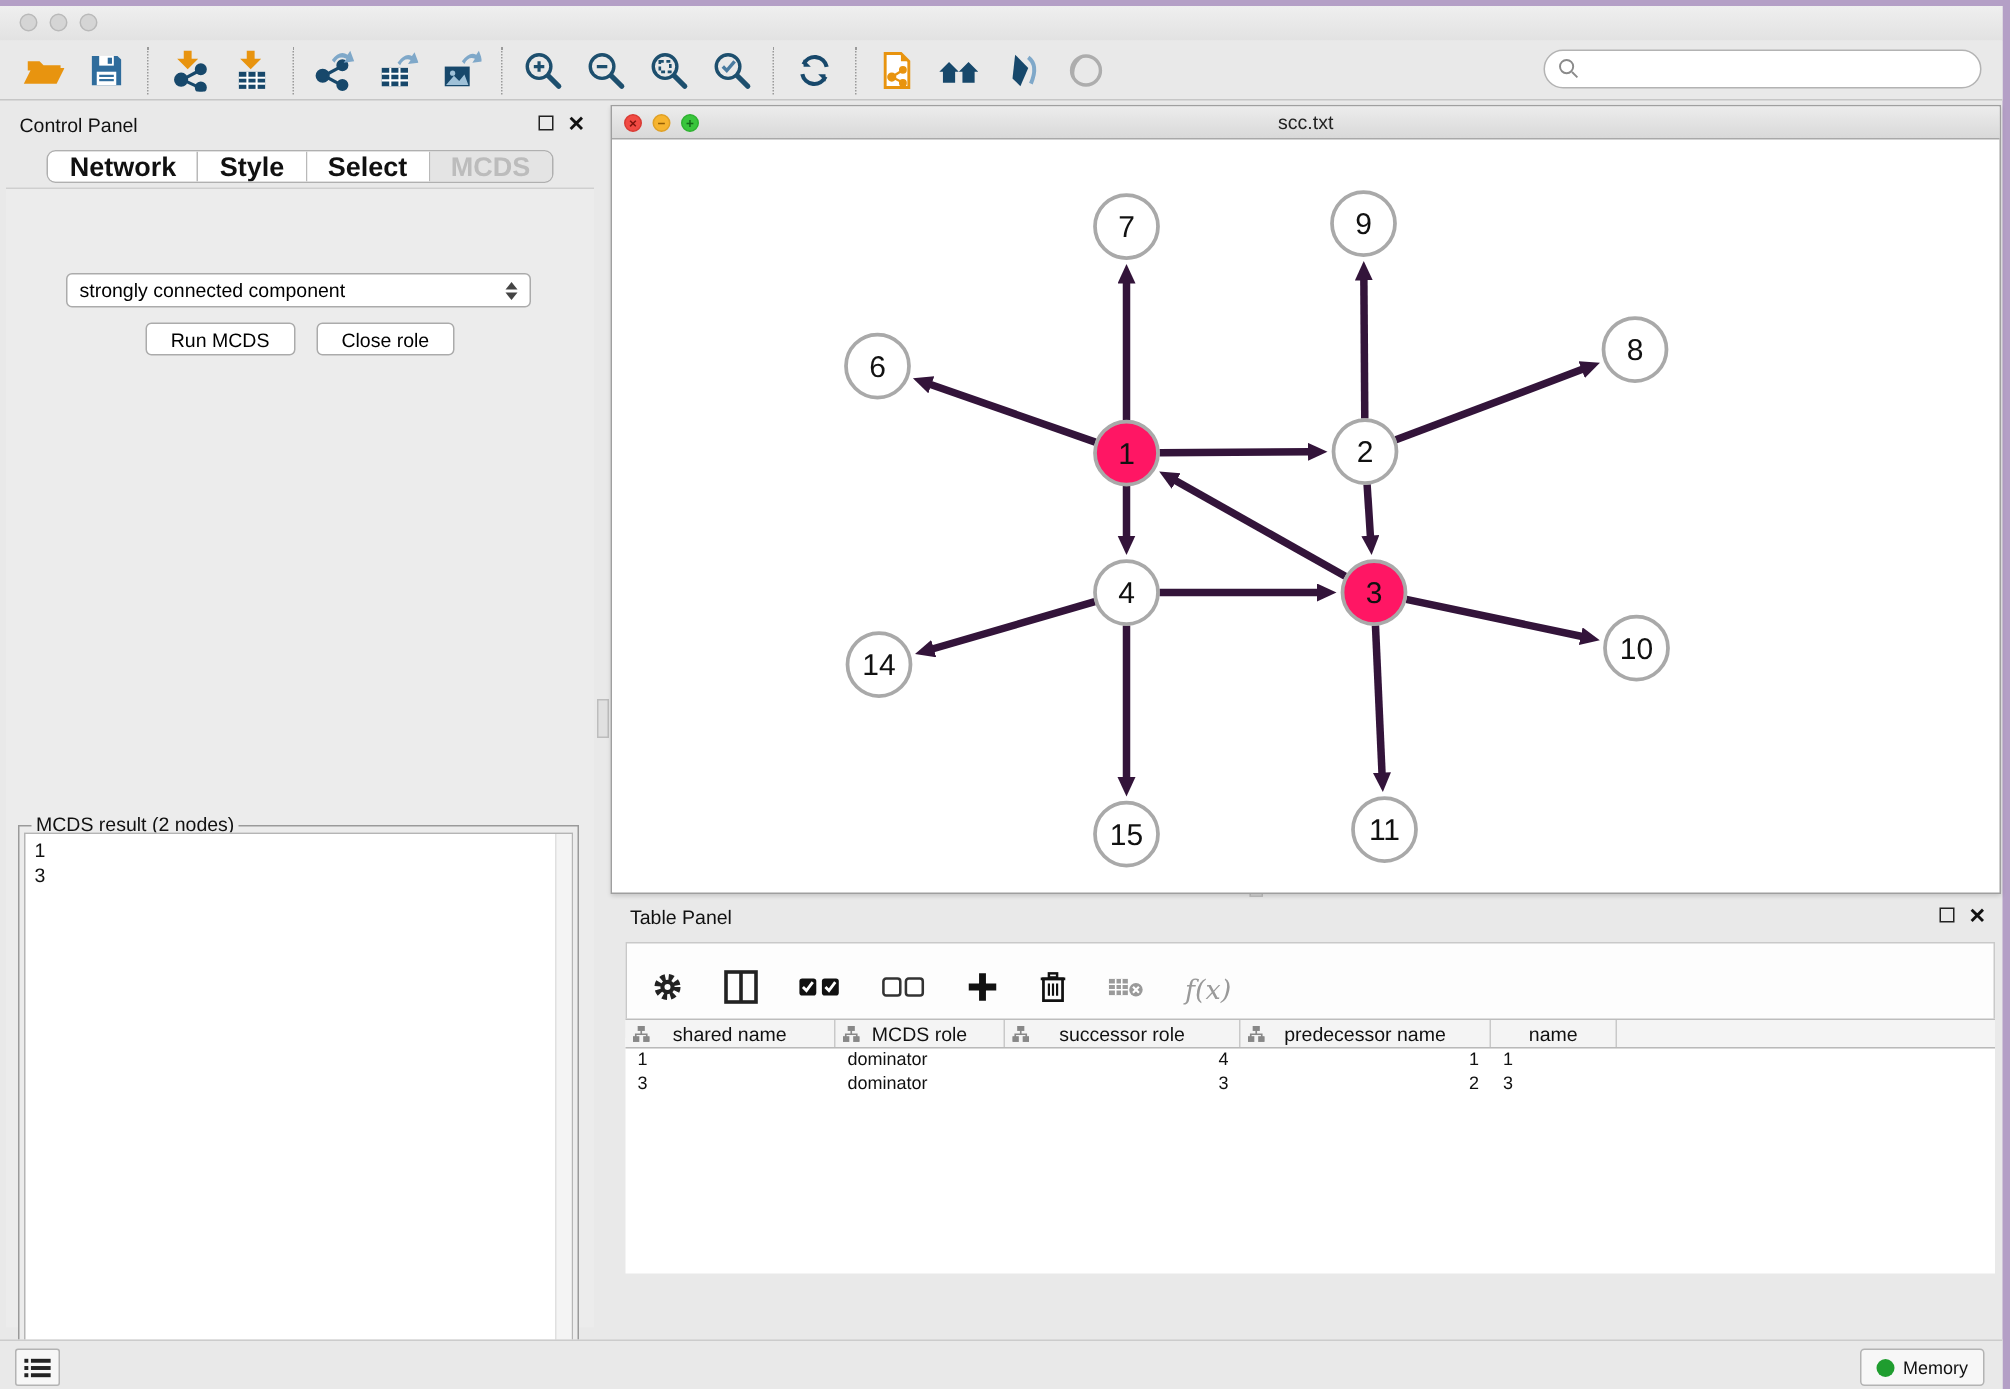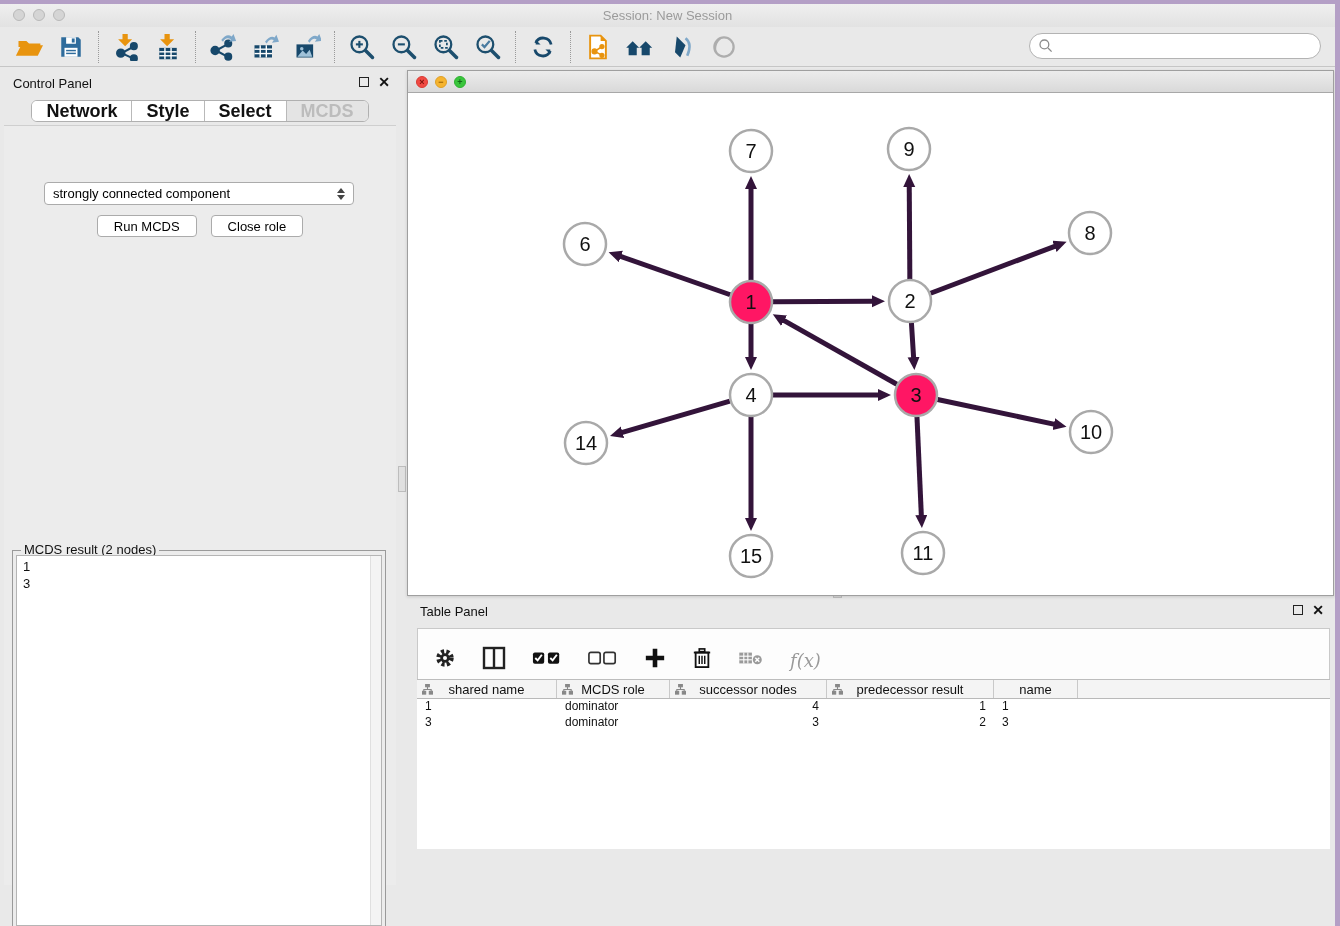--- a/index.html
+++ b/index.html
@@ -122,21 +122,20 @@
 <body>
 
 <div id="app">
 
   <div id="titlebar">
     <div class="tl-group">
       <span class="tl"></span>
       <span class="tl"></span>
       <span class="tl"></span>
     </div>
-    <div id="window-title">Session: New Session</div>
   </div>
 
   <div id="toolbar">
     <span class="tbtn">
       <svg width="28" height="28" viewBox="0 0 32 32">
         <path d="M4 9h9l3 3h13v4H4z" fill="#e8940f"></path>
         <path d="M1 26l6-12h25l-6 12z" fill="#e8940f"></path>
       </svg>
     </span>
     <span class="tbtn">
@@ -329,20 +328,21 @@
   <div id="v-split"></div>
   <div id="h-split"></div>
 
   <div id="net-window">
     <div id="net-titlebar">
       <span class="nt-lights">
         <span class="nt red">×</span>
         <span class="nt yel">−</span>
         <span class="nt grn">+</span>
       </span>
+      <span id="net-title">scc.txt</span>
     </div>
     <svg id="graph-svg" width="925" height="502">
       <defs>
         <marker id="arrow" markerUnits="userSpaceOnUse" markerWidth="14" markerHeight="14" refX="1" refY="6" orient="auto">
           <path id="arrow-path" d="M0,0 L13,6 L0,12 Z" fill="#33143a"></path>
         </marker>
       </defs>
       <g id="edge-layer">
           <line x1="343" y1="187" x2="343" y2="95" stroke="#33143a" stroke-width="5" marker-end="url(#arrow)"></line>
           <line x1="322.23121807335133" y1="201.7434376400866" x2="211.92931505845456" y2="163.2042185143998" stroke="#33143a" stroke-width="5" marker-end="url(#arrow)"></line>
@@ -479,32 +479,32 @@
         </div>
         <div class="th" style="width:157px">
           <svg class="hicon" width="11" height="11" viewBox="0 0 12 12">
               <g stroke="#888" stroke-width="1.2" fill="#888">
                 <rect x="4" y="0" width="4" height="3"></rect>
                 <rect x="0" y="8" width="4" height="3"></rect>
                 <rect x="8" y="8" width="4" height="3"></rect>
                 <path d="M6 3v3M2 8V6h8v2" fill="none"></path>
               </g>
             </svg>
-          <span>successor nodes</span>
+          <span>successor role</span>
         </div>
         <div class="th" style="width:167px">
           <svg class="hicon" width="11" height="11" viewBox="0 0 12 12">
               <g stroke="#888" stroke-width="1.2" fill="#888">
                 <rect x="4" y="0" width="4" height="3"></rect>
                 <rect x="0" y="8" width="4" height="3"></rect>
                 <rect x="8" y="8" width="4" height="3"></rect>
                 <path d="M6 3v3M2 8V6h8v2" fill="none"></path>
               </g>
             </svg>
-          <span>predecessor result</span>
+          <span>predecessor name</span>
         </div>
         <div class="th" style="width:84px">
           <span>name</span>
         </div>
       </div>
       <div class="tr">
         <div class="td" style="width:140px">1</div>
         <div class="td" style="width:113px">dominator</div>
         <div class="td num-r" style="width:157px">4</div>
         <div class="td num-r" style="width:167px">1</div>
@@ -513,14 +513,32 @@
       <div class="tr">
         <div class="td" style="width:140px">3</div>
         <div class="td" style="width:113px">dominator</div>
         <div class="td num-r" style="width:157px">3</div>
         <div class="td num-r" style="width:167px">2</div>
         <div class="td" style="width:84px">3</div>
       </div>
     </div>
   </div>
 
+  <div id="statusbar">
+    <span id="list-button">
+      <svg width="18" height="14" viewBox="0 0 20 16">
+        <g fill="#222">
+            <rect x="0" y="1" width="3" height="3"></rect>
+            <rect x="5" y="1" width="15" height="3"></rect>
+        <rect x="0" y="6.5" width="3" height="3"></rect>
+            <rect x="5" y="6.5" width="15" height="3"></rect>
+        <rect x="0" y="12" width="3" height="3"></rect>
+            <rect x="5" y="12" width="15" height="3"></rect>
+          </g>
+      </svg>
+    </span>
+    <span id="memory-button">
+      <span id="mem-dot"></span>
+      <span>Memory</span>
+    </span>
+  </div>
 
 </div>
 
 </body></html>

